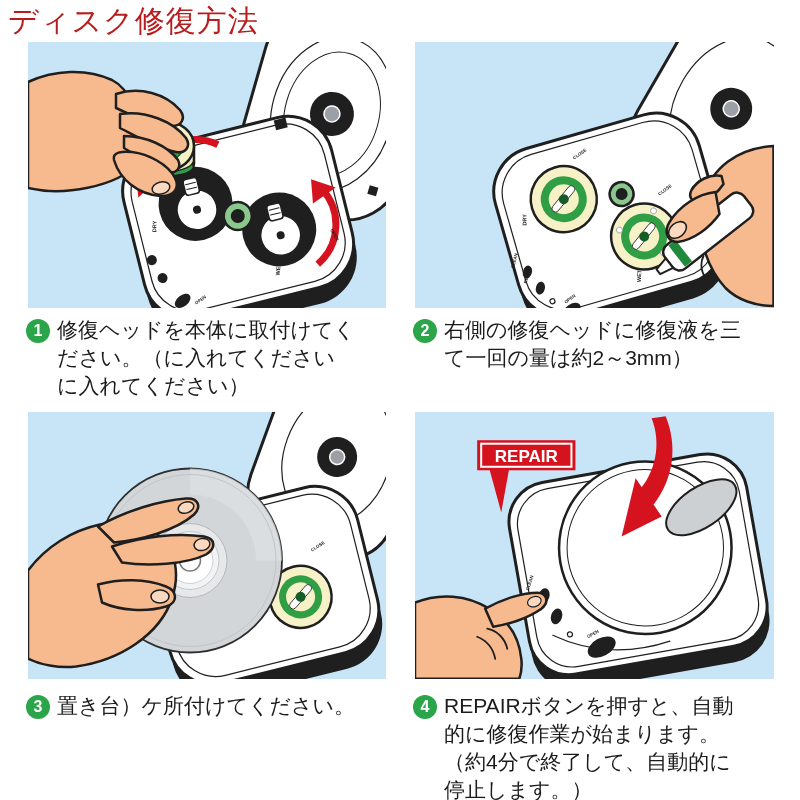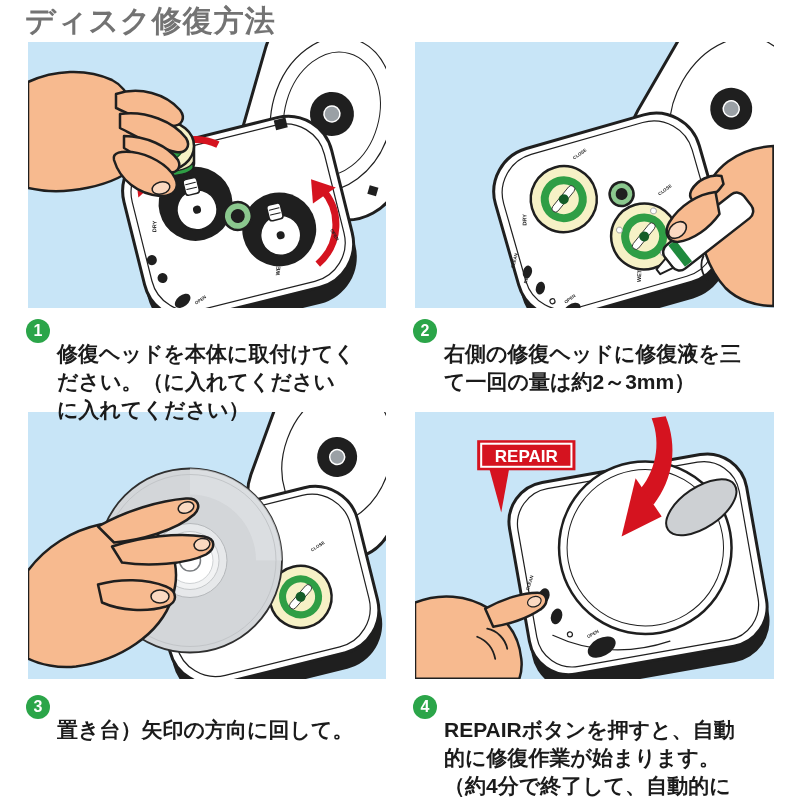--- a/index.html
+++ b/index.html
@@ -2,22 +2,22 @@
 <html><head>
 <meta charset="utf-8">
 <style>
   html,body{margin:0;padding:0;}
   body{
     width:800px;height:800px;position:relative;background:#ffffff;
     font-family:"Liberation Sans","DejaVu Sans",sans-serif;
     overflow:hidden;
   }
   .page-title{
-    position:absolute;left:25px;top:1px;
-    font-size:30px;font-weight:bold;color:#737373;letter-spacing:1px;
+    position:absolute;left:8px;top:1px;
+    font-size:30px;font-weight:normal;color:#b91c1c;letter-spacing:1px;
   }
   .panel{
     position:absolute;background:#c8e5f7;overflow:hidden;
   }
   .panel svg{display:block;width:100%;height:100%;}
   #panel1{left:28px;top:42px;width:358px;height:266px;}
   #panel2{left:415px;top:42px;width:359px;height:266px;}
   #panel3{left:28px;top:412px;width:358px;height:267px;}
   #panel4{left:415px;top:412px;width:359px;height:267px;}
   .step{
@@ -26,23 +26,22 @@
   #step1{left:26px;top:316px;}
   #step2{left:413px;top:316px;}
   #step3{left:26px;top:692px;}
   #step4{left:413px;top:692px;}
   .stepnum{
     flex:none;width:24px;height:24px;border-radius:50%;
     background:#2ba549;color:#fff;font-weight:bold;font-size:16px;
     display:flex;align-items:center;justify-content:center;margin-top:3px;
   }
   .steptext{
-    font-size:21px;line-height:28px;font-weight:700;color:#1b1b1b;
+    font-size:21px;line-height:28px;font-weight:400;color:#1b1b1b;
     white-space:nowrap;
-    margin-top:24px;
   }
   
   .ol{stroke:#1f1f1f;stroke-linejoin:round;stroke-linecap:round;}
   .skin{fill:#f7ba8f;}
   .nail{fill:#fbd9c1;}
   .cream{fill:#f6f1c6;}
   .tiny{font:bold 5.5px "Liberation Sans",sans-serif;fill:#1f1f1f;}
   .tiny4{font:bold 4.5px "Liberation Sans",sans-serif;fill:#1f1f1f;}
 </style>
 </head>
@@ -293,21 +292,21 @@
   <span class="stepnum">2</span>
   <div class="steptext">
     <div>右側の修復ヘッドに修復液を三</div>
     <div>て一回の量は約2～3mm）</div>
   </div>
 </div>
 
 <div class="step" id="step3">
   <span class="stepnum">3</span>
   <div class="steptext">
-    <div>置き台）矢印の方向に回して。</div>
+    <div>置き台）ケ所付けてください。</div>
   </div>
 </div>
 
 <div class="step" id="step4">
   <span class="stepnum">4</span>
   <div class="steptext">
     <div>REPAIRボタンを押すと、自動</div>
     <div>的に修復作業が始まります。</div>
     <div>（約4分で終了して、自動的に</div>
     <div>停止します。）</div>

